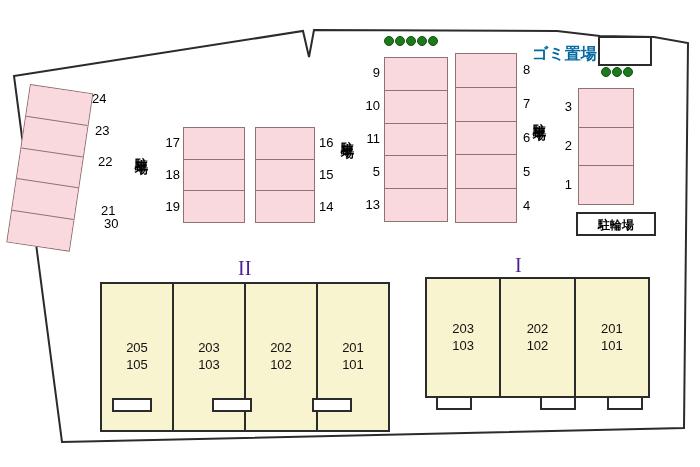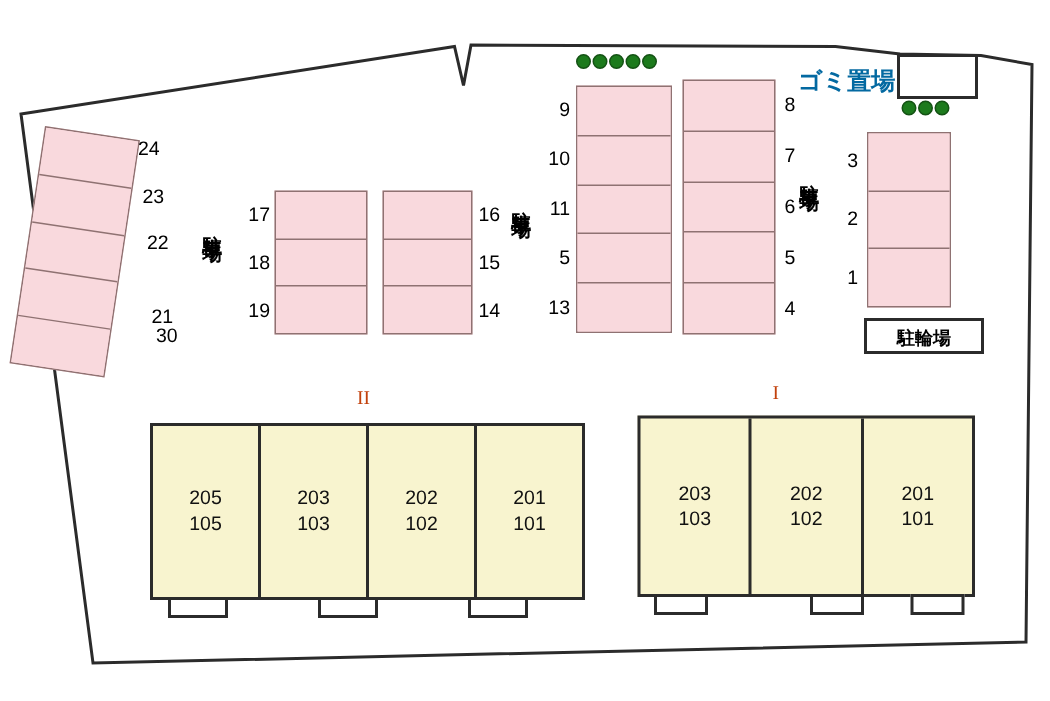--- a/index.html
+++ b/index.html
@@ -87,22 +87,22 @@
     justify-content: center;
     font-size: 13px;
     line-height: 1.3;
     color: #111;
     border-left: 2px solid #2b2b2b;
   }
   .unit:first-child { border-left: none; }
   .bldg-label {
     position: absolute;
     font-family: "Liberation Serif", "DejaVu Serif", serif;
-    font-size: 13px;
-    color: #c2410c;
+    font-size: 20px;
+    color: #4c1d95;
   }
   .porch {
     position: absolute;
     background: #ffffff;
     border: 2px solid #2b2b2b;
     height: 14px;
   }
 </style>
 </head>
 <body>
@@ -195,21 +195,21 @@
   <div class="white-box" style="left:598px;top:36px;width:54px;height:30px;"></div>
   <span class="tree" style="left:601px;top:67px;"></span>
   <span class="tree" style="left:612px;top:67px;"></span>
   <span class="tree" style="left:623px;top:67px;"></span>
 
   <div class="sign-box" style="left:576px;top:212px;width:80px;height:24px;">
     <span>駐輪場</span>
   </div>
 
   <div class="bldg-label" style="left:238px;top:257px;">II</div>
-  <div class="building" style="left:100px;top:282px;width:290px;height:118px;justify-content:center;">
+  <div class="building" style="left:100px;top:282px;width:290px;height:150px;justify-content:center;">
     <div class="unit">
       <div>205</div>
       <div>105</div>
     </div>
     <div class="unit">
       <div>203</div>
       <div>103</div>
     </div>
     <div class="unit">
       <div>202</div>

